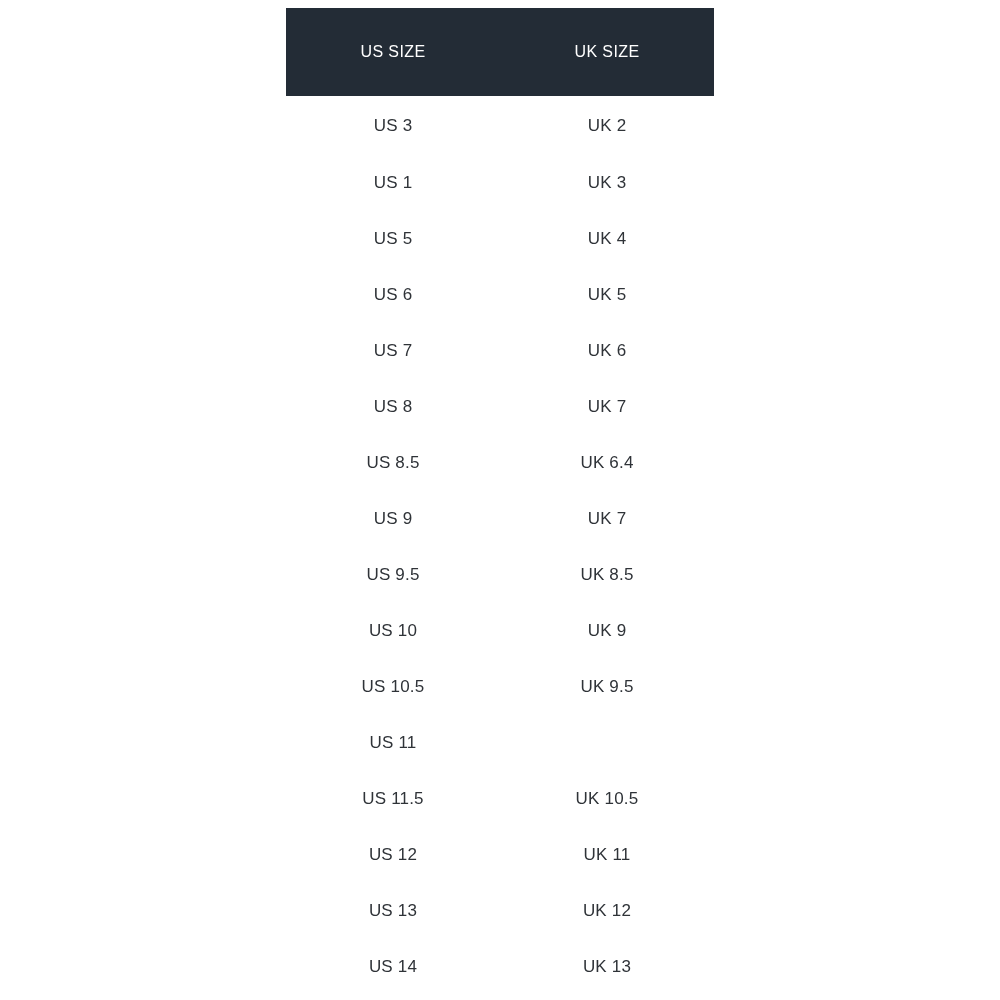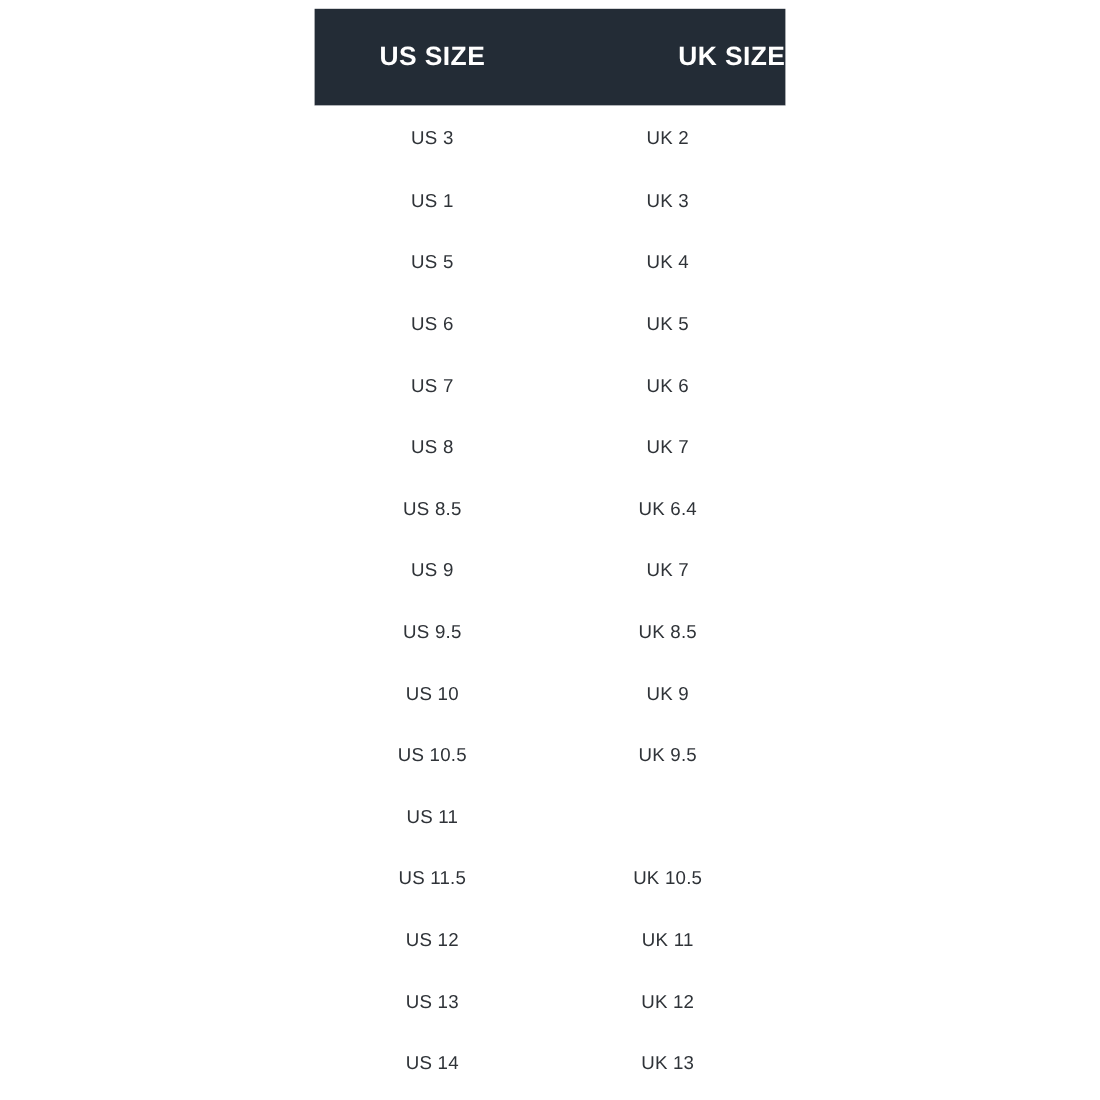--- a/index.html
+++ b/index.html
@@ -43,31 +43,31 @@
     width: 214px;
     height: 88px;
     display: flex;
     align-items: center;
     justify-content: center;
     box-sizing: border-box;
   }
 
   .head-cell .head-label {
     color: #ffffff;
-    font-size: 24px;
-    font-weight: bold;
+    font-size: 16px;
+    font-weight: normal;
     letter-spacing: 0.4px;
     line-height: 1;
     white-space: nowrap;
     font-family: "Liberation Sans", sans-serif;
   }
 
   
   .head-cell.us { justify-content: center; }
-  .head-cell.uk { justify-content: flex-end; }
+  .head-cell.uk { justify-content: center; }
 
   
   .table-body {
     width: 428px;
     background: #ffffff;
   }
 
   .table-row {
     display: flex;
     width: 428px;

